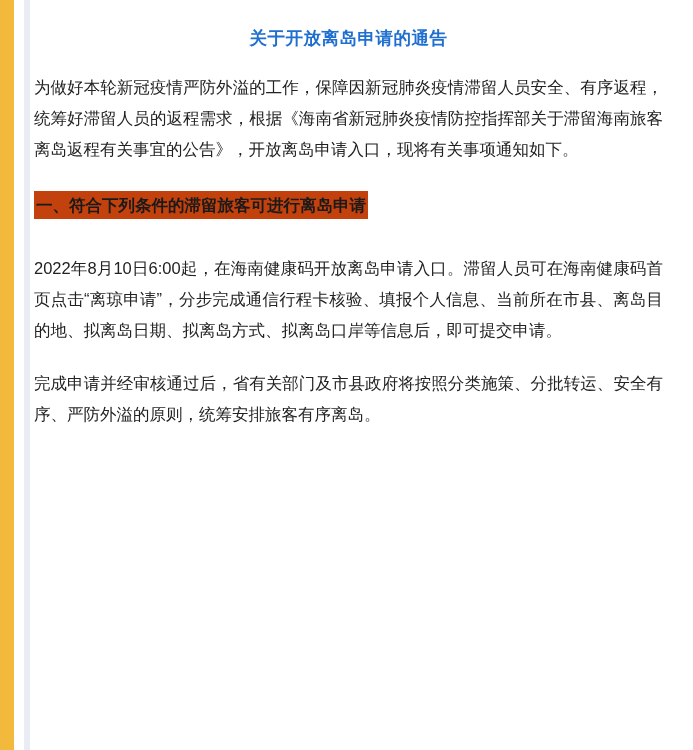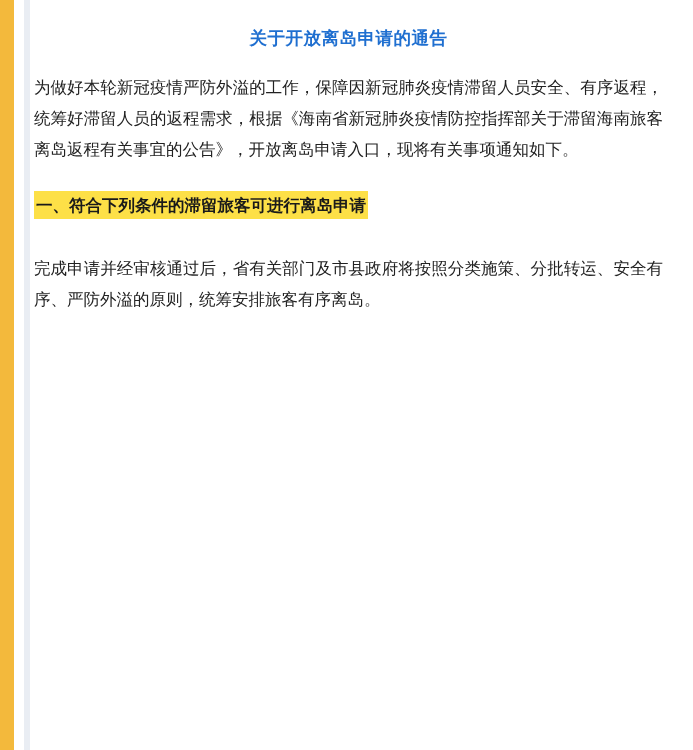--- a/index.html
+++ b/index.html
@@ -62,21 +62,21 @@
     text-align: justify;
     text-justify: inter-ideograph;
   }
   p.para:first-of-type {
   }
   .section-head {
     display: inline-block;
     font-size: 16.5px;
     font-weight: bold;
     color: #1a1a1a;
-    background: #fde047;
+    background: #c2410c;
     line-height: 26px;
     padding: 1px 2px;
     margin: 26px 0 0 0;
   }
   .sec-wrap {
     margin-top: 26px;
   }
   .sec-wrap .section-head {
     margin-top: 0;
   }
@@ -94,17 +94,18 @@
 
     <div class="doc-title">关于开放离岛申请的通告</div>
 
     <p class="para">为做好本轮新冠疫情严防外溢的工作，保障因新冠肺炎疫情滞留人员安全、有序返程，统筹好滞留人员的返程需求，根据《海南省新冠肺炎疫情防控指挥部关于滞留海南旅客离岛返程有关事宜的公告》，开放离岛申请入口，现将有关事项通知如下。</p>
 
     <div class="sec-wrap">
       <div class="section-head">一、符合下列条件的滞留旅客可进行离岛申请</div>
     </div>
 
     <div class="sec-wrap gap-xl">
+      <p class="para">2022年8月10日6:00起，在海南健康码开放离岛申请入口。滞留人员可在海南健康码首页点击“离琼申请”，分步完成通信行程卡核验、填报个人信息、当前所在市县、离岛目的地、拟离岛日期、拟离岛方式、拟离岛口岸等信息后，即可提交申请。</p>
       <p class="para">完成申请并经审核通过后，省有关部门及市县政府将按照分类施策、分批转运、安全有序、严防外溢的原则，统筹安排旅客有序离岛。</p>
     </div>
 
   </div>
 </div>
 
 </body></html>

